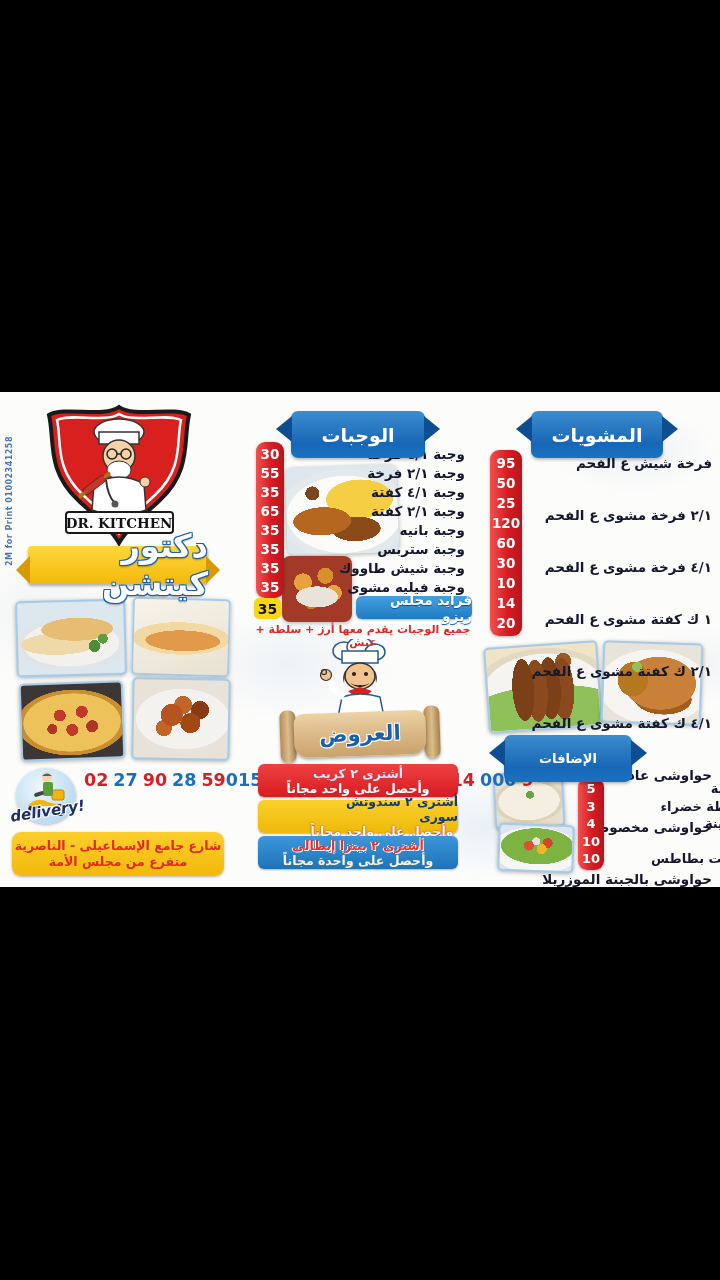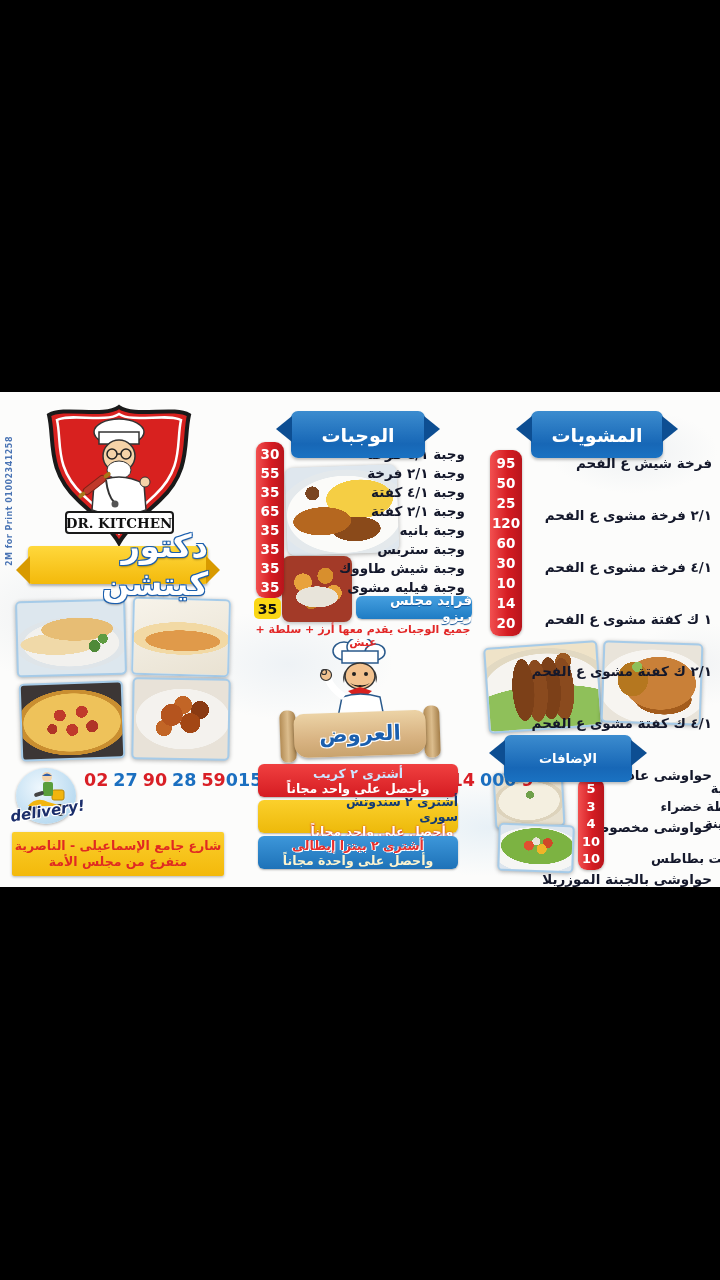--- a/index.html
+++ b/index.html
@@ -114,21 +114,21 @@
   .photo-grid{position:absolute;left:14px;top:206px;width:218px;height:168px;z-index:1;}
   .delivery{position:absolute;left:14px;top:376px;width:66px;height:62px;z-index:2;}
   .delivery .circ{position:absolute;left:2px;top:0;width:60px;height:56px;border-radius:50%;
     background:radial-gradient(circle at 40% 35%, #eef7fd, #bcdcf1 70%, #9ecbe8);box-shadow:0 1px 3px rgba(0,0,0,.3);}
   .delivery .lbl{position:absolute;left:-4px;top:34px;transform:rotate(-9deg);font-size:15px;font-style:italic;font-weight:bold;color:#1b2e6b;
     text-shadow:-1px -1px 0 #fff,1px -1px 0 #fff,-1px 1px 0 #fff,1px 1px 0 #fff;}
   .phones{position:absolute;left:84px;top:378px;width:152px;display:flex;z-index:2;}
   .phline{display:flex;direction:ltr;gap:5px;height:19px;align-items:center;font-size:17.5px;font-weight:bold;letter-spacing:0;}
   .pg-red{color:#d91f26;} .pg-blue{color:#1b6fc0;}
   .address{position:absolute;left:12px;top:440px;width:212px;height:44px;background:linear-gradient(#fbcf2c,#f3b90b);
-    border-radius:2px;display:flex;flex-direction:column;align-items:center;justify-content:center;z-index:2;
+    border-radius:9px;display:flex;flex-direction:column;align-items:center;justify-content:center;z-index:2;
     box-shadow:0 1px 3px rgba(0,0,0,.3);}
   .address div{direction:rtl;color:#e02a22;font-weight:bold;font-size:12.5px;line-height:16px;}
 
   
   .special-price{position:absolute;left:254px;top:206px;width:27px;height:21px;background:#fad714;border-radius:5px;
     display:flex;align-items:center;justify-content:center;font-weight:bold;font-size:14px;color:#111;z-index:3;}
   .special-box{position:absolute;left:356px;top:204px;width:116px;height:23px;background:linear-gradient(#46a0e0,#1e7cc4);
     border-radius:6px;display:flex;align-items:center;justify-content:center;z-index:3;box-shadow:0 1px 2px rgba(0,0,0,.3);}
   .special-box span{direction:rtl;color:#fff;font-weight:bold;font-size:13.5px;text-shadow:0 1px 1px #0d4e92;}
   .meals-note{position:absolute;left:252px;top:231px;width:222px;text-align:center;direction:rtl;

